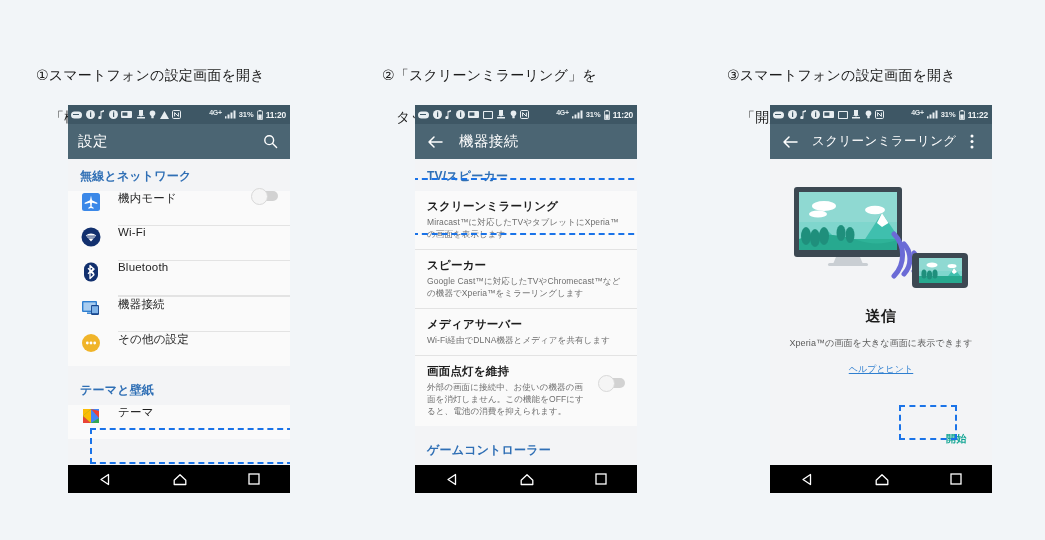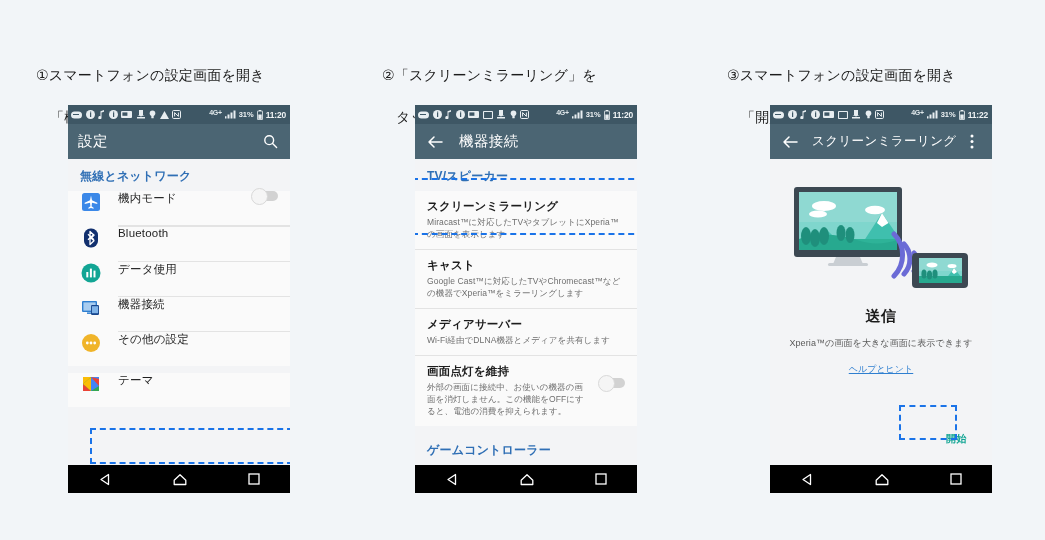--- a/index.html
+++ b/index.html
@@ -225,45 +225,45 @@
               <svg width="22" height="22" viewBox="0 0 22 22">
                   <rect x="2" y="2" width="18" height="18" rx="2.5" fill="#3b88e8"></rect>
                   <path d="M11 4.6l1 4.6 5.3 2.5v1.3L12 11.8l-.4 3.5 2 1.4v1l-2.6-.8-2.6.8v-1l2-1.4L10 11.8l-5.3 1.2V11.7L10 9.2l1-4.6z" fill="#ffffff"></path>
                 </svg>
             </span>
             <span class="label">機内モード</span>
             <span class="toggle"></span>
           </div>
           <div class="divider"></div>
 
+          <div class="row">
+            <span class="ico">
+              <svg width="22" height="22" viewBox="0 0 22 22">
+                  <circle cx="11" cy="11" r="9.5" fill="#12306e"></circle>
+                  <path d="M11 15.6l5.2-6.1a7.5 7.5 0 0 0-10.4 0z" fill="#ffffff"></path>
+                  <path d="M11 15.6l5.2-6.1a7.5 7.5 0 0 0-10.4 0z" fill="none" stroke="#12306e" stroke-width="0"></path>
+                  <path d="M6.6 10.1h8.8M7.9 12h6.2" stroke="#12306e" stroke-width="0.9"></path>
+                </svg>
+            </span>
+            <span class="label">Wi-Fi</span>
+          </div>
           <div class="divider"></div>
 
           <div class="row">
             <span class="ico">
               <svg width="22" height="22" viewBox="0 0 22 22">
                   <rect x="4" y="1.5" width="14" height="19" rx="6.5" fill="#12306e"></rect>
                   <path d="M10 4.5l4 3.8L10 12V4.5zM10 10l4 3.8L10 17.5V10z" fill="none" stroke="#ffffff" stroke-width="1.3" stroke-linejoin="round"></path>
                   <path d="M8 7.2l6 5.6M8 12.8l6-5.6" stroke="#ffffff" stroke-width="1.3"></path>
                 </svg>
             </span>
             <span class="label">Bluetooth</span>
           </div>
           <div class="divider"></div>
 
-          <div class="row">
-            <span class="ico">
-              <svg width="22" height="22" viewBox="0 0 22 22">
-                  <circle cx="11" cy="11" r="9.5" fill="#12a594"></circle>
-                  <rect x="6.3" y="10" width="2" height="5.4" fill="#ffffff"></rect>
-                  <rect x="9.9" y="6.6" width="2" height="8.8" fill="#ffffff"></rect>
-                  <rect x="13.5" y="8.6" width="2" height="6.8" fill="#ffffff"></rect>
-                </svg>
-            </span>
-            <span class="label">データ使用</span>
-          </div>
           <div class="divider"></div>
 
           <div class="row">
             <span class="ico">
               <svg width="22" height="22" viewBox="0 0 22 22">
                   <rect x="2" y="4" width="15" height="11" rx="1" fill="#2f7fd0"></rect>
                   <rect x="3.4" y="5.4" width="12.2" height="8.2" fill="#a9cdf0"></rect>
                   <rect x="7" y="15.4" width="5" height="1.5" fill="#2f7fd0"></rect>
                   <rect x="11" y="8" width="8" height="10" rx="1.2" fill="#17458c"></rect>
                   <rect x="11.9" y="9.2" width="6.2" height="7" fill="#7fb3e8"></rect>
@@ -281,20 +281,21 @@
                   <circle cx="11" cy="11" r="1.4" fill="#ffffff"></circle>
                   <circle cx="14.7" cy="11" r="1.4" fill="#ffffff"></circle>
                 </svg>
             </span>
             <span class="label">その他の設定</span>
           </div>
         </div>
 
         <div class="gap"></div>
 
+        <div class="section-head">テーマと壁紙</div>
 
         <div class="card">
           <div class="row">
             <span class="ico">
               <svg width="22" height="22" viewBox="0 0 22 22">
                   <path d="M3 4h16v14H3z" fill="#34a853"></path>
                   <path d="M11 4h8v9l-8 5z" fill="#4285f4"></path>
                   <path d="M11 4l8 2v7z" fill="#ea4335"></path>
                   <path d="M11 4L3 11V4z" fill="#fbbc05"></path>
                   <path d="M3 11l8 7H3z" fill="#ea4335"></path>
@@ -406,21 +407,21 @@
         <div class="section-head">TV/スピーカー</div>
 
         <div class="card">
           <div class="li">
             <div class="t">スクリーンミラーリング</div>
             <div class="d">Miracast™に対応したTVやタブレットにXperia™の画面を表示します</div>
           </div>
           <div class="row-divider-full"></div>
 
           <div class="li">
-            <div class="t">キャスト</div>
+            <div class="t">スピーカー</div>
             <div class="d">Google Cast™に対応したTVやChromecast™などの機器でXperia™をミラーリングします</div>
           </div>
           <div class="row-divider-full"></div>
 
           <div class="li">
             <div class="t">メディアサーバー</div>
             <div class="d">Wi-Fi経由でDLNA機器とメディアを共有します</div>
           </div>
           <div class="row-divider-full"></div>
 

